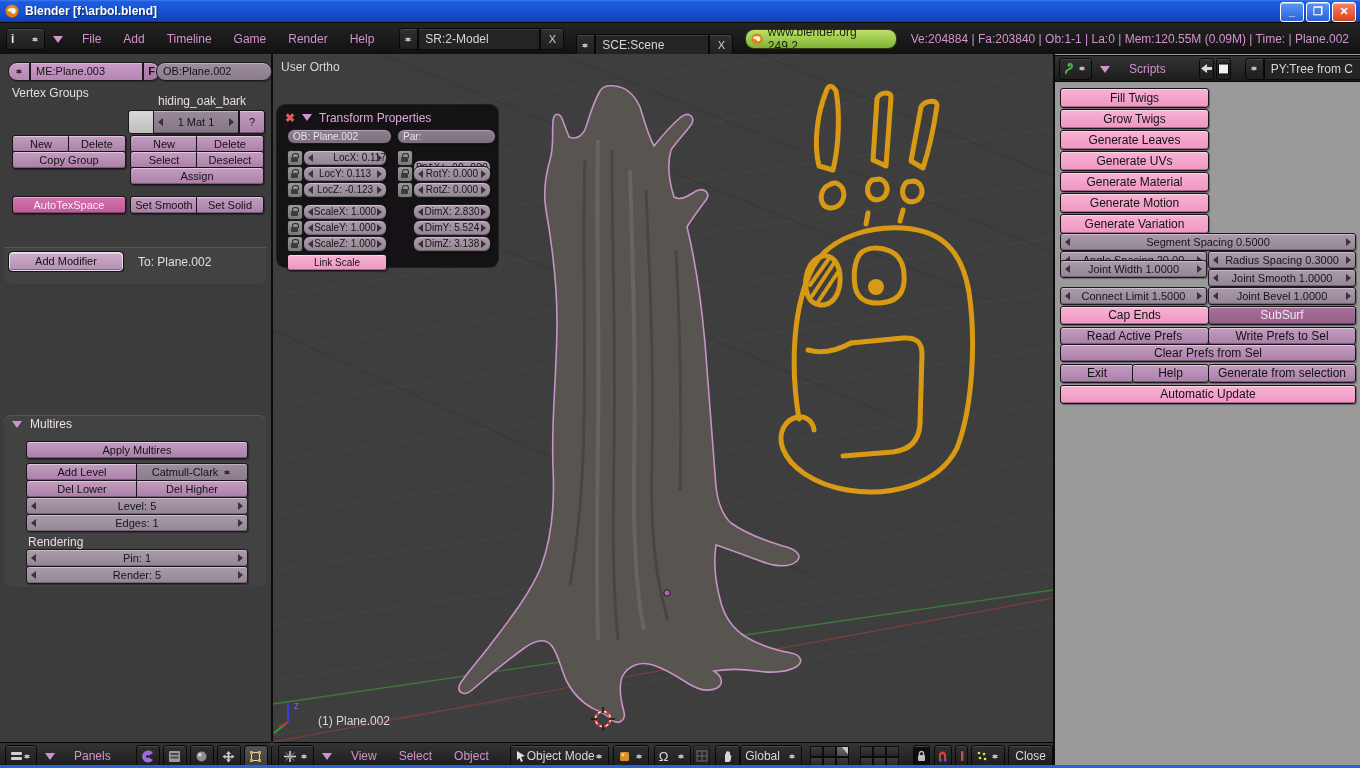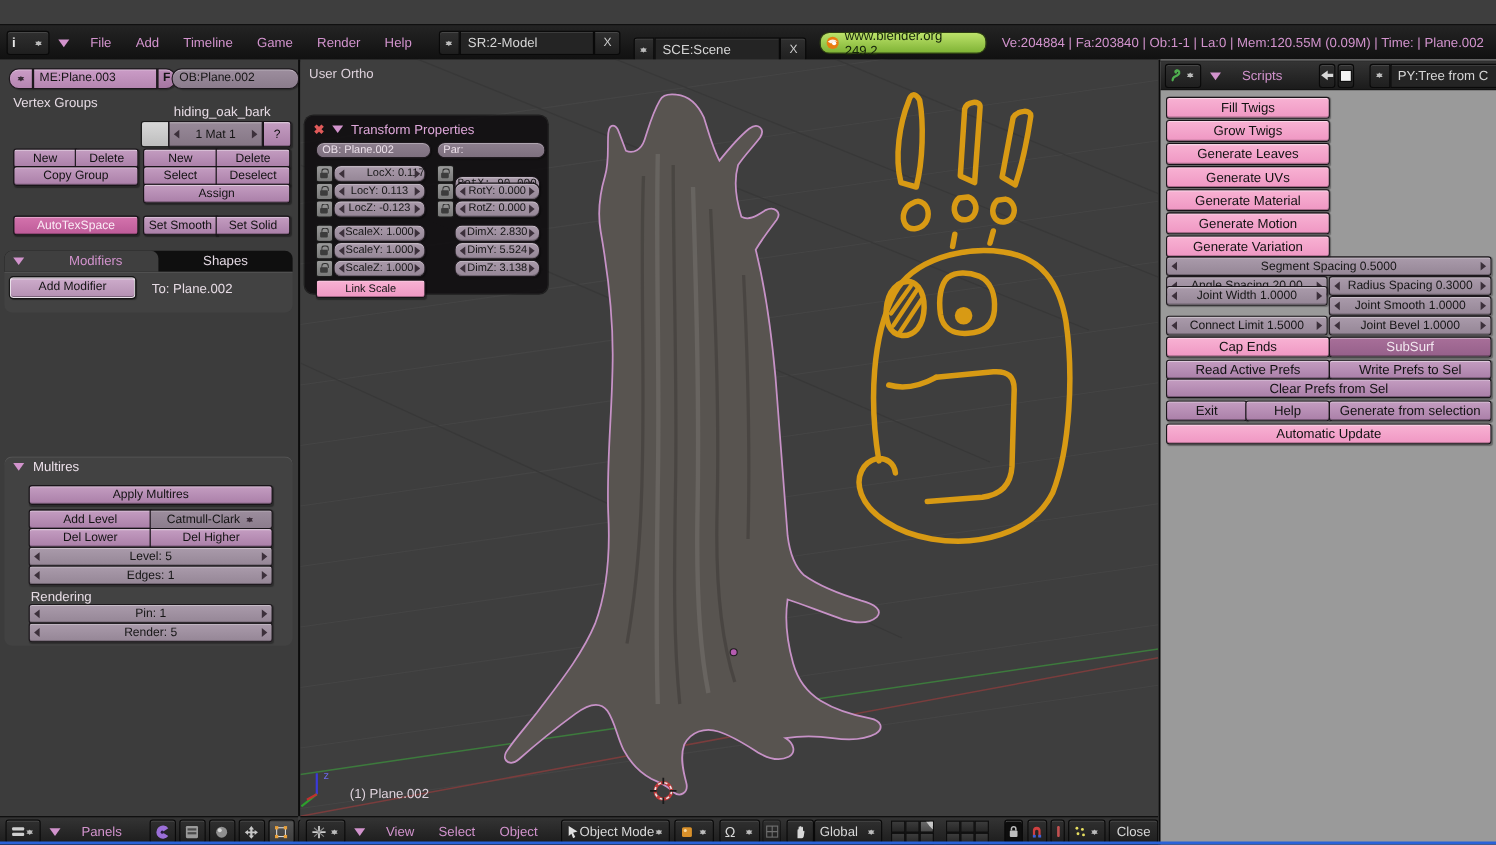--- a/index.html
+++ b/index.html
@@ -61,20 +61,33 @@
   .laycell.on::after{content:"";position:absolute;right:0;top:0;border:3px solid transparent;border-top:4px solid #c8c8c8;border-right:3px solid #c8c8c8;}
   .icbtn{background:linear-gradient(#2f2f2f,#1f1f1f);border:1px solid #090909;border-radius:3px;
         box-shadow:inset 0 1px #474747;height:20px;display:flex;align-items:center;justify-content:center;}
   .sep{width:6px;}
 </style>
 </head>
 <body>
 
 <div id="app">
 
+  <div class="titlebar">
+    <svg width="18" height="16" style="margin-left:3px">
+      <circle cx="9" cy="8" r="6.5" fill="#e87d10"></circle>
+      <path d="M4 7 Q9 2 14 7 Q10 6 7 9 Z" fill="#fff" opacity="0.9"></path>
+      <circle cx="10.5" cy="8.5" r="2.2" fill="#fff"></circle>
+    </svg>
+    <span class="ttl">Blender [f:\arbol.blend]</span>
+    <div class="capbtns">
+      <div class="capbtn">_</div>
+      <div class="capbtn">❐</div>
+      <div class="capbtn close">✕</div>
+    </div>
+  </div>
 
   <div class="hdr" style="left:0;top:22px;width:1360px;height:32px;background:linear-gradient(#242424,#101010);">
     <div class="hbtn" style="margin-left:6px;width:30px;justify-content:space-between;">
       <b style="color:#e8e8e8;font-size:12px;">i</b>
         <span class="ud"></span>
     </div>
     <div class="tri"></div>
     <span class="menu">File</span>
     <span class="menu">Add</span>
     <span class="menu">Timeline</span>
@@ -133,27 +146,20 @@
     <div class="btn" style="left:130px;top:81px;width:66px;height:16px;line-height:16px;border-radius:3px 0 0 3px;">New</div>
     <div class="btn" style="left:196px;top:81px;width:66px;height:16px;line-height:16px;border-radius:0 3px 3px 0;">Delete</div>
     <div class="btn" style="left:130px;top:97px;width:66px;height:16px;line-height:16px;border-radius:3px 0 0 3px;">Select</div>
     <div class="btn" style="left:196px;top:97px;width:66px;height:16px;line-height:16px;border-radius:0 3px 3px 0;">Deselect</div>
     <div class="btn" style="left:130px;top:113px;width:132px;height:16px;line-height:16px;">Assign</div>
     <div class="btn btn-hot" style="left:12px;top:142px;width:112px;height:16px;line-height:16px;">AutoTexSpace</div>
     <div class="btn" style="left:130px;top:142px;width:66px;height:16px;line-height:16px;border-radius:3px 0 0 3px;">Set Smooth</div>
     <div class="btn" style="left:196px;top:142px;width:66px;height:16px;line-height:16px;border-radius:0 3px 3px 0;">Set Solid</div>
 
     <div style="position:absolute;left:4px;top:174px;width:262px;height:56px;">
-      <div style="position:absolute;left:0;top:0;width:262px;height:19px;background:#0f0f0f;border-radius:7px 7px 0 0;display:flex;">
-        <div style="width:26px;height:19px;background:#3f3f3f;border-radius:7px 0 0 0;display:flex;align-items:center;justify-content:center;">
-          <div class="tri" style="margin:0;margin-top:4px;"></div>
-        </div>
-        <div style="width:114px;height:19px;background:#3f3f3f;color:#d293cd;text-align:center;line-height:19px;font-size:12px;border-radius:0 7px 0 0;">Modifiers</div>
-        <div style="flex:1;color:#e3d8e2;text-align:center;line-height:19px;font-size:12px;">Shapes</div>
-      </div>
       <div style="position:absolute;left:0;top:19px;width:262px;height:37px;background:#424242;border-radius:0 0 7px 7px;box-shadow:inset 0 1px #565656;">
         <div class="btn" style="left:5px;top:5px;width:112px;height:17px;line-height:17px;background:linear-gradient(#cdaccb,#b490b2);border:1px solid #e8e0e8;outline:1px solid #141414;">Add Modifier</div>
         <span class="lbl" style="left:134px;top:8px;font-size:12px;">To: Plane.002</span>
       </div>
     </div>
 
     <div style="position:absolute;left:4px;top:361px;width:262px;height:172px;background:#424242;border-radius:7px;box-shadow:inset 0 1px #565656;">
       <div style="position:absolute;left:0;top:0;width:262px;height:18px;display:flex;align-items:center;">
         <div class="tri"></div>
         <span style="color:#eee2ec;font-size:12px;">Multires</span>

